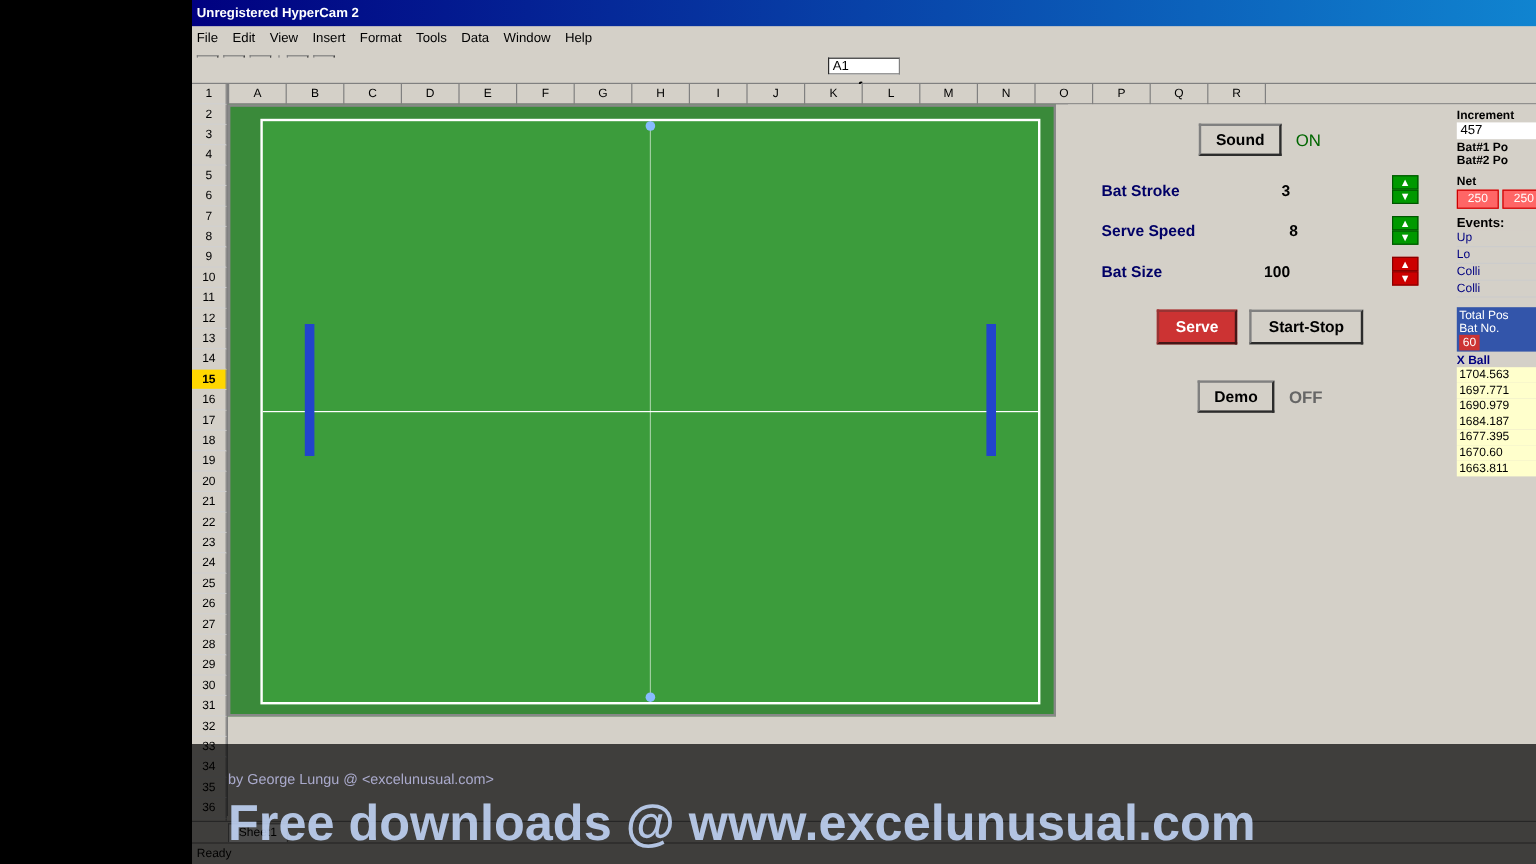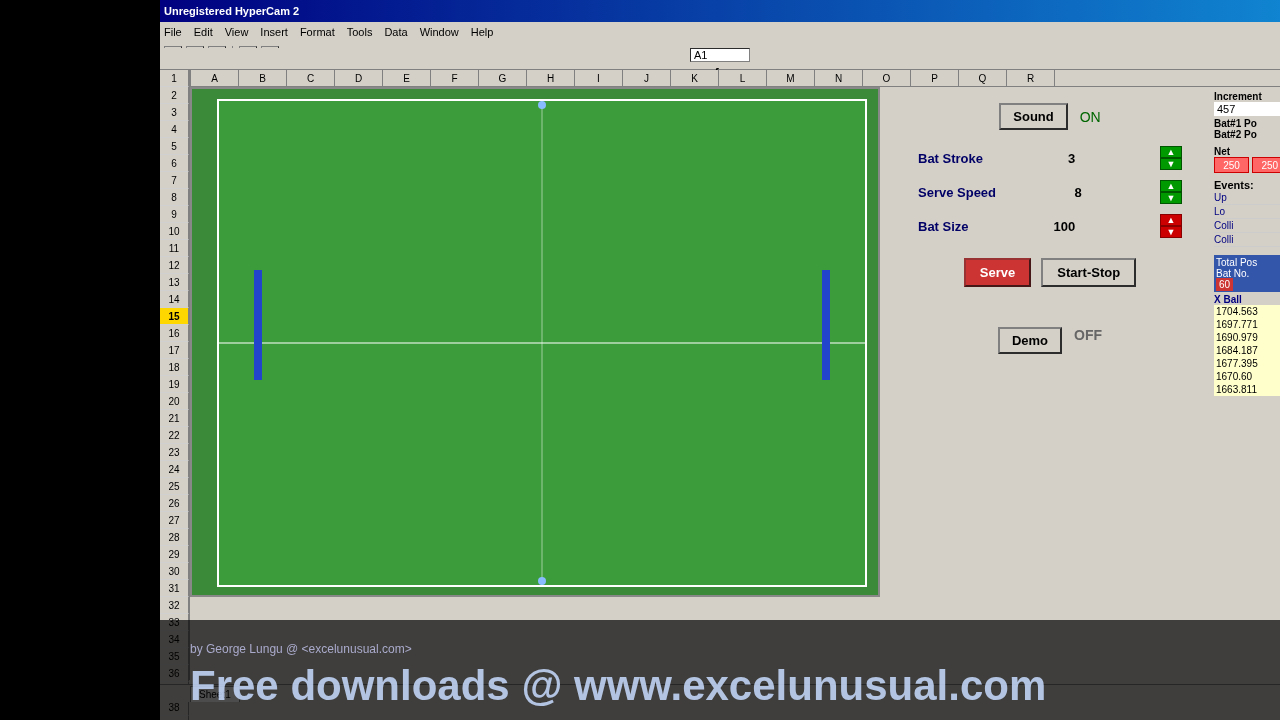--- a/index.html
+++ b/index.html
@@ -290,24 +290,24 @@
       padding: 5px 14px;
       background: #d4d0c8;
       border: 2px outset #808080;
       font-size: 13px;
       font-weight: bold;
       cursor: pointer;
     }
 
     .demo-row {
       display: flex;
-      align-items: flex-start;
+      align-items: center;
       justify-content: center;
       gap: 12px;
-      margin-top: 40px;
+      margin-top: 30px;
     }
 
     .btn-demo {
       padding: 4px 12px;
       background: #d4d0c8;
       border: 2px outset #808080;
       font-size: 13px;
       font-weight: bold;
       cursor: pointer;
     }
@@ -666,20 +666,23 @@
           </div>
         </div>
 
       </div>
     </div>
 
     <div style="position:absolute;bottom:18px;left:0;width:1120px;height:18px;background:#d4d0c8;border-top:1px solid #808080;display:flex;align-items:center;padding-left:30px;">
       <div style="background:white;border:1px solid #808080;border-bottom:none;padding:2px 8px;font-size:10px;">Sheet1</div>
     </div>
 
+    <div style="position:absolute;bottom:0;left:0;width:1120px;height:18px;background:#d4d0c8;border-top:1px solid #808080;display:flex;align-items:center;padding:0 4px;font-size:10px;">
+      <span>Ready</span>
+    </div>
 
   </div>
 
   <div class="watermark">
     <div class="watermark-small">by George Lungu @ &lt;excelunusual.com&gt;</div>
     <div class="watermark-big">Free downloads @ www.excelunusual.com</div>
   </div>
 
 </div>
 

